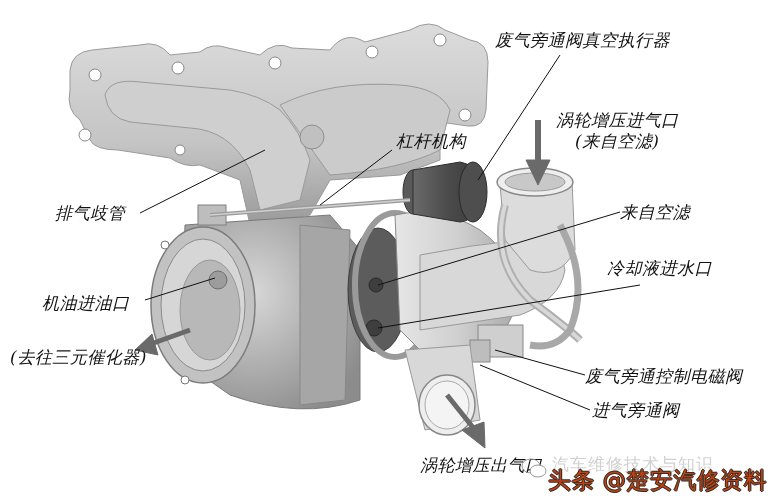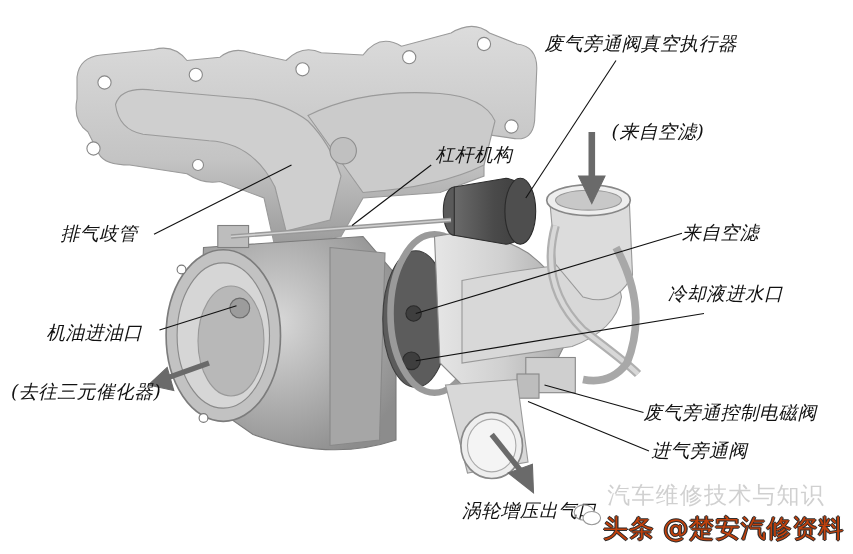--- a/index.html
+++ b/index.html
@@ -2,21 +2,21 @@
 <html><head>
 <meta charset="utf-8">
 <style>
   html, body { margin:0; padding:0; background:#ffffff; }
   body { width:775px; height:504px; position:relative; overflow:hidden;
          font-family:"DejaVu Serif","Liberation Serif",serif; color:#111; }
   #art { position:absolute; left:0; top:0; width:775px; height:504px; }
   .label { position:absolute; font-size:17px; line-height:21px; white-space:nowrap; color:#111; letter-spacing:0.5px;font-style:italic; }
   .label.center { text-align:center; }
   .wm { position:absolute; font-family:"DejaVu Sans","Liberation Sans",sans-serif; white-space:nowrap; }
-  .wm-back { left:552px; top:436px; font-size:21px; color:rgba(120,120,120,0.35); letter-spacing:1px; }
+  .wm-back { left:552px; top:453px; font-size:17px; color:rgba(120,120,120,0.35); letter-spacing:1px; }
   .wm-front { left:548px; top:465px; font-size:23px; color:#c2410c;
               text-shadow: 0 0 1px #222, 1px 0 0 #333, -1px 0 0 #333, 0 1px 0 #333, 0 -1px 0 #333; letter-spacing:0.5px; }
   .wm-icon { position:absolute; left:520px; top:456px; width:28px; height:24px; }
 </style>
 </head>
 <body>
 
 <svg id="art" viewBox="0 0 775 504" xmlns="http://www.w3.org/2000/svg">
   <defs>
     <linearGradient id="gMetal" x1="0" y1="0" x2="0" y2="1">
@@ -126,20 +126,21 @@
     <line x1="620" y1="212" x2="378" y2="285"></line>
     <line x1="640" y1="285" x2="378" y2="328"></line>
     <line x1="145" y1="300" x2="215" y2="278"></line>
     <line x1="585" y1="375" x2="495" y2="350"></line>
     <line x1="590" y1="410" x2="480" y2="365"></line>
   </g>
 </svg>
 
 <div class="label" style="left:495px; top:30px;">废气旁通阀真空执行器</div>
 <div class="label center" style="left:556px; top:110px;">
+  <div>涡轮增压进气口</div>
   <div>(来自空滤)</div>
 </div>
 <div class="label" style="left:396px; top:131px;">杠杆机构</div>
 <div class="label" style="left:55px; top:203px;">排气歧管</div>
 <div class="label" style="left:620px; top:202px;">来自空滤</div>
 <div class="label" style="left:607px; top:258px;">冷却液进水口</div>
 <div class="label" style="left:42px; top:293px;">机油进油口</div>
 <div class="label center" style="left:10px; top:347px;">
   <div>(去往三元催化器)</div>
 </div>

